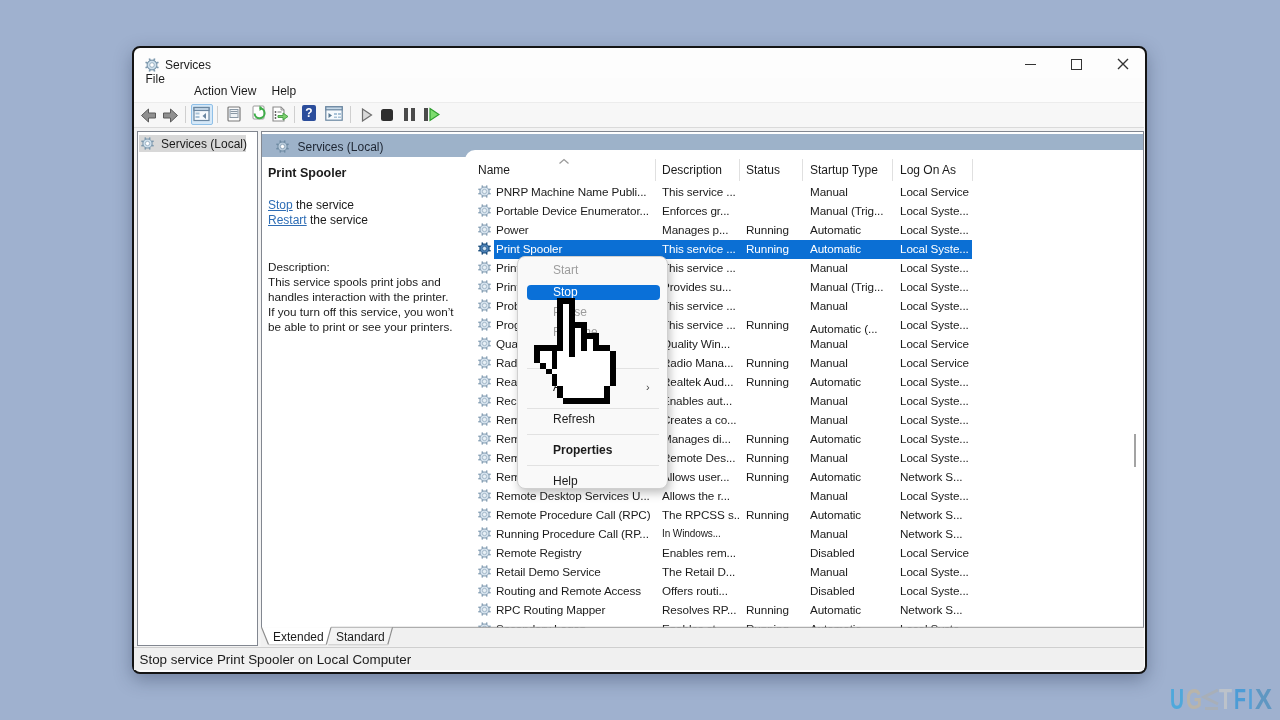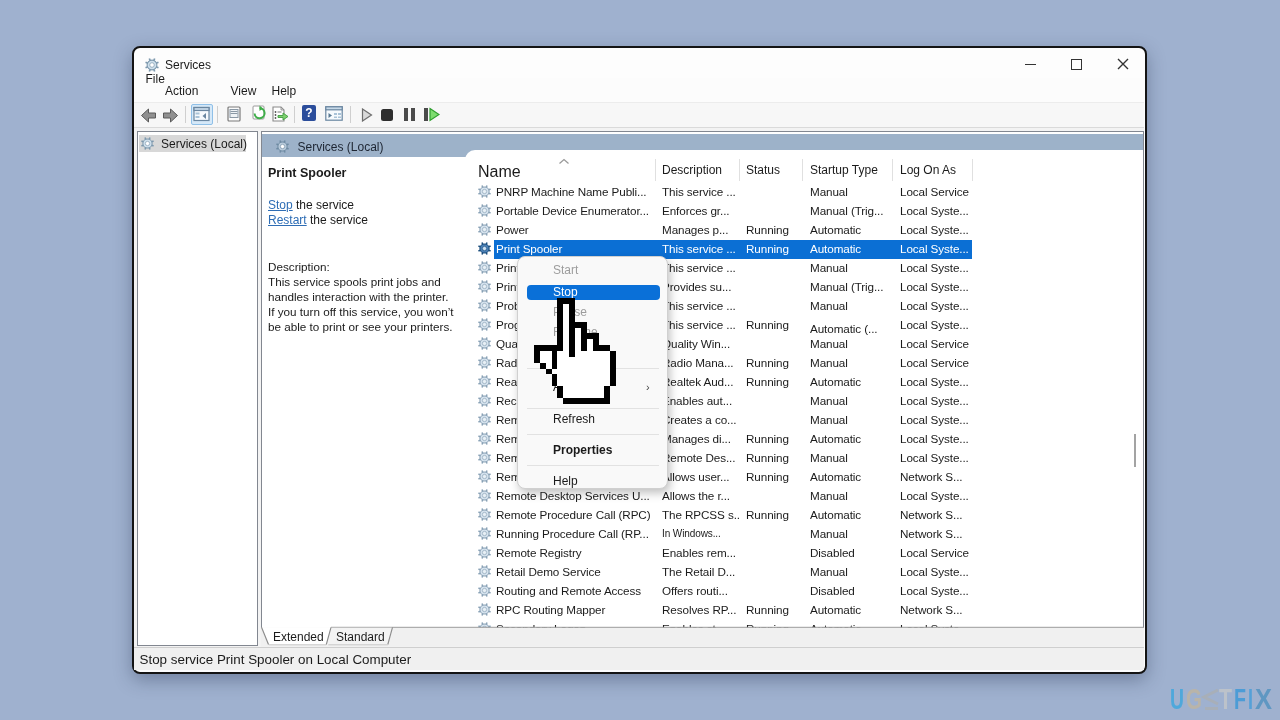--- a/index.html
+++ b/index.html
@@ -26,21 +26,21 @@
   </svg>
 <div class="abs" style="left:165px;top:57.5px;font-size:12px;color:#1b1b1b">Services</div>
 <div class="abs" style="left:1025px;top:63.5px;width:11px;height:1.6px;background:#333"></div>
 <div class="abs" style="left:1071px;top:59px;width:10.5px;height:10.5px;border:1.4px solid #333"></div>
 <svg class="abs" style="left:1117px;top:58px" width="12" height="12" viewBox="0 0 12 12">
     <path d="M1 1 L11 11 M11 1 L1 11" stroke="#333" stroke-width="1.4"></path>
   </svg>
 
 <div class="abs" style="left:134px;top:78px;width:1010px;height:25px;background:#fcfcfc;border-bottom:1px solid #ececec"></div>
 <div class="abs" style="left:145.5px;top:72px">File</div>
-<div class="abs" style="left:165px;top:84px">Action</div>
+<div class="abs" style="left:194px;top:84px">Action</div>
 <div class="abs" style="left:230.5px;top:84px">View</div>
 <div class="abs" style="left:271.5px;top:84px">Help</div>
 
 <div class="abs" style="left:134px;top:103px;width:1010px;height:24.5px;background:#f7f7f7;border-bottom:1px solid #dadada"></div>
 <svg style="position:absolute;left:140px;top:108px" width="17" height="15" viewBox="0 0 16 15">
     <path transform="scale(-1,1) translate(-16,0)" d="M1 5 L8 5 L8 1 L15 7.5 L8 14 L8 10 L1 10 Z" fill="#909090" stroke="#5a5a5a" stroke-width="1"></path>
   </svg>
 <svg style="position:absolute;left:162px;top:108px" width="17" height="15" viewBox="0 0 16 15">
     <path d="M1 5 L8 5 L8 1 L15 7.5 L8 14 L8 10 L1 10 Z" fill="#909090" stroke="#5a5a5a" stroke-width="1"></path>
   </svg>
@@ -139,21 +139,21 @@
 <div class="abs" style="left:268px;top:198px;font-size:12px"><span style="color:#2e6db5;text-decoration:underline">Stop</span> the service</div>
 <div class="abs" style="left:268px;top:212.5px;font-size:12px"><span style="color:#2e6db5;text-decoration:underline">Restart</span> the service</div>
 <div class="abs" style="left:268px;top:258.5px;font-size:11.7px;line-height:15.1px;white-space:nowrap">Description:<br>This service spools print jobs and<br>handles interaction with the printer.<br>If you turn off this service, you won’t<br>be able to print or see your printers.</div>
 
 <div class="abs" style="left:465px;top:150px;width:677.5px;height:481px;background:#ffffff;border-top-left-radius:10px;overflow:hidden">
   <div style="position:absolute;left:189.5px;top:9px;width:1px;height:22px;background:#e0e0e0"></div>
     <div style="position:absolute;left:274px;top:9px;width:1px;height:22px;background:#e0e0e0"></div>
     <div style="position:absolute;left:337px;top:9px;width:1px;height:22px;background:#e0e0e0"></div>
     <div style="position:absolute;left:427px;top:9px;width:1px;height:22px;background:#e0e0e0"></div>
     <div style="position:absolute;left:507px;top:9px;width:1px;height:22px;background:#e0e0e0"></div>
-  <div class="abs" style="left:13px;top:13px;font-size:16px">Name</div>
+  <div class="abs" style="left:13px;top:13px;font-size:12px">Name</div>
   <svg class="abs" style="left:93px;top:7.5px" width="12" height="7" viewBox="0 0 12 7">
       <path d="M1.5 5.5 L6 1.5 L10.5 5.5" fill="none" stroke="#9a9a9a" stroke-width="1.3"></path>
     </svg>
   <div class="abs" style="left:197px;top:13px;font-size:12px">Description</div>
   <div class="abs" style="left:281px;top:13px;font-size:12px">Status</div>
   <div class="abs" style="left:345px;top:13px;font-size:12px">Startup Type</div>
   <div class="abs" style="left:435px;top:13px;font-size:12px">Log On As</div>
   <svg style="position:absolute;left:12px;top:34.10000000000001px" width="15" height="15" viewBox="0 0 16 16">
       <g stroke="#8aa2b6" stroke-width="1.7">
         <line x1="12.07" y1="9.68" x2="14.47" y2="10.68"></line>

